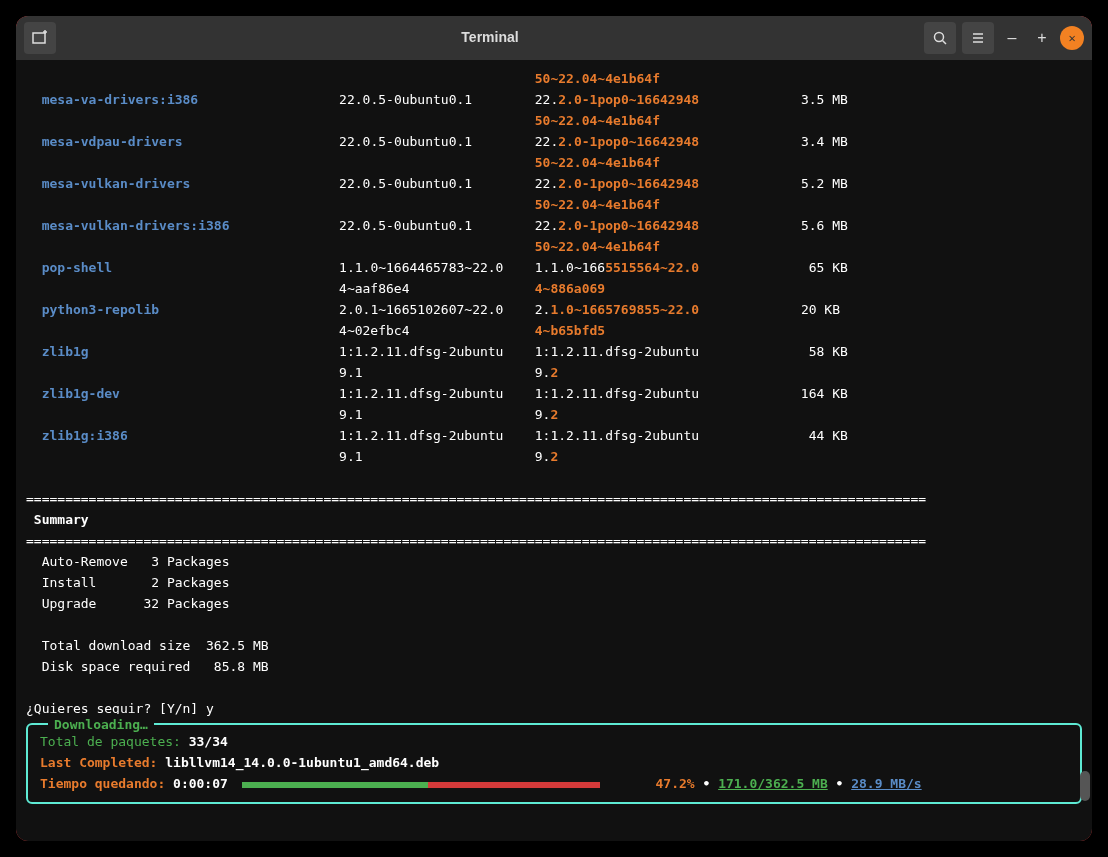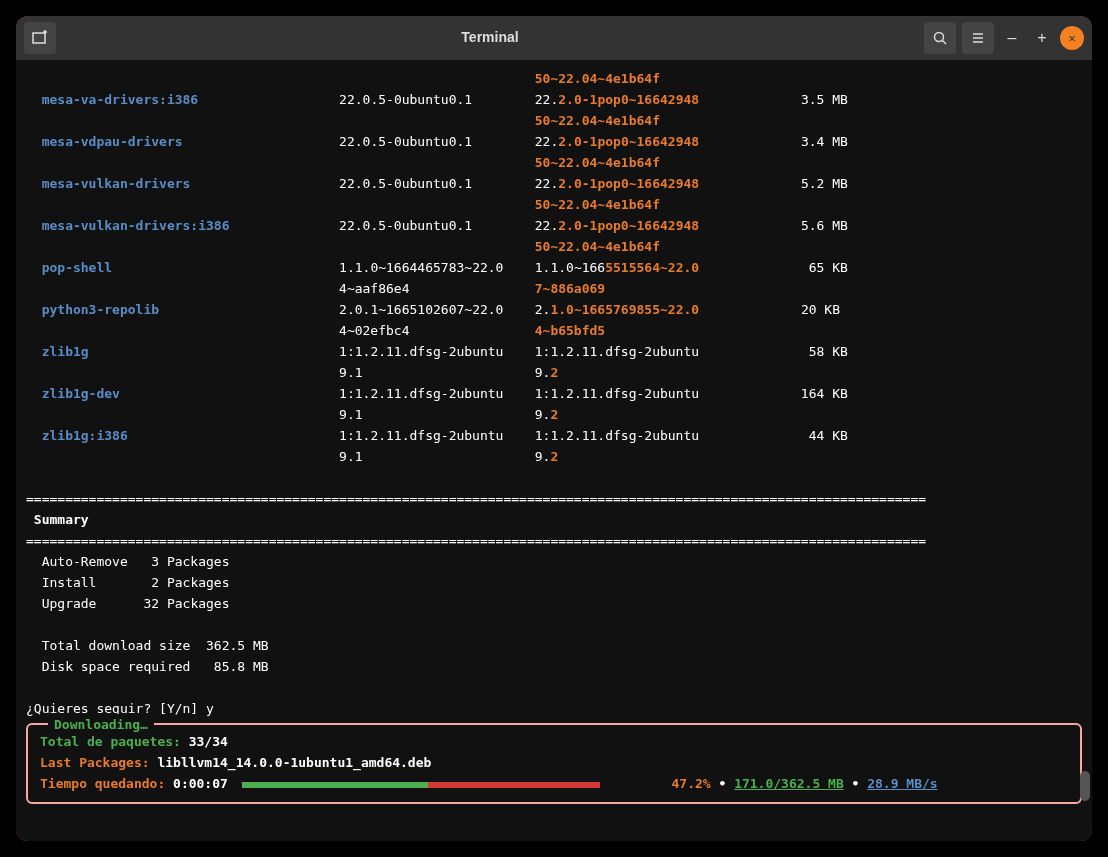--- a/index.html
+++ b/index.html
@@ -78,44 +78,44 @@
   font-size: 13px;
   line-height: 21px;
   overflow: hidden;
   position: relative;
 }
 .pkg { color: #5a8cc7; font-weight: bold; }
 .diff { color: #e87b2d; font-weight: bold; }
 .plain { color: #fff; }
 .hdr { color: #fff; font-weight: bold; text-align: right; }
 .downloading-box {
-  border: 2px solid #fca5a5;
+  border: 2px solid #5eead4;
   border-radius: 6px;
   position: relative;
   margin-top: 4px;
   padding: 6px 12px 8px 12px;
 }
 .downloading-title {
   position: absolute;
   top: -11px;
   left: 20px;
   background: #111;
   color: #4caf50;
   font-weight: bold;
   padding: 0 6px;
 }
-.key-green { color: #4caf50; font-weight: bold; margin-top: 16px; }
+.key-green { color: #4caf50; font-weight: normal; margin-top: 16px; }
 .key-orange { color: #e87b2d; font-weight: bold; }
 .val-white { color: #fff; font-weight: bold; }
 .bar { display: inline-flex; align-items: center; vertical-align: middle; height: 6px; margin: 0 6px; }
 .bar-seg { height: 6px; display: inline-block; }
 .seg-green { background: #4caf50; }
 .seg-red { background: #d43a3a; }
 .seg-blank { background: transparent; }
-.pct-orange { color: #e87b2d; font-weight: bold; margin-left: 16px; }
+.pct-orange { color: #e87b2d; font-weight: bold; }
 .mb-green { color: #4caf50; font-weight: bold; text-decoration: underline; }
 .rate-blue { color: #5a8cc7; font-weight: bold; text-decoration: underline; }
 .bullet { color: #fff; font-weight: bold; }
 .scrollbar {
   position: absolute;
   right: 2px;
   bottom: 40px;
   width: 10px;
   height: 30px;
   background: #555;
@@ -159,21 +159,21 @@
   <div class="terminal-body"><span class="plain">                                                                 </span><span class="diff">50~22.04~4e1b64f</span>
   <span class="pkg">mesa-va-drivers:i386</span><span class="plain">                  </span><span class="plain">22.0.5-0ubuntu0.1</span><span class="plain">        </span><span class="plain">22.</span><span class="diff">2.0-1pop0~16642948</span><span class="plain">             </span><span class="plain">3.5 MB</span>
                                                                  <span class="diff">50~22.04~4e1b64f</span>
   <span class="pkg">mesa-vdpau-drivers</span><span class="plain">                    </span><span class="plain">22.0.5-0ubuntu0.1</span><span class="plain">        </span><span class="plain">22.</span><span class="diff">2.0-1pop0~16642948</span><span class="plain">             </span><span class="plain">3.4 MB</span>
                                                                  <span class="diff">50~22.04~4e1b64f</span>
   <span class="pkg">mesa-vulkan-drivers</span><span class="plain">                   </span><span class="plain">22.0.5-0ubuntu0.1</span><span class="plain">        </span><span class="plain">22.</span><span class="diff">2.0-1pop0~16642948</span><span class="plain">             </span><span class="plain">5.2 MB</span>
                                                                  <span class="diff">50~22.04~4e1b64f</span>
   <span class="pkg">mesa-vulkan-drivers:i386</span><span class="plain">              </span><span class="plain">22.0.5-0ubuntu0.1</span><span class="plain">        </span><span class="plain">22.</span><span class="diff">2.0-1pop0~16642948</span><span class="plain">             </span><span class="plain">5.6 MB</span>
                                                                  <span class="diff">50~22.04~4e1b64f</span>
   <span class="pkg">pop-shell</span><span class="plain">                             1.1.0~1664465783~22.0    </span><span class="plain">1.1.0~166</span><span class="diff">5515564~22.0</span><span class="plain">              </span><span class="plain">65 KB</span>
-                                        4~aaf86e4                <span class="diff">7~886a069</span>
+                                        4~aaf86e4                <span class="diff">4~886a069</span>
   <span class="pkg">python3-repolib</span><span class="plain">                       2.0.1~1665102607~22.0    </span><span class="plain">2.</span><span class="diff">1.0~1665769855~22.0</span><span class="plain">             </span><span class="plain">20 KB</span>
                                         4~02efbc4                <span class="diff">4~b65bfd5</span>
   <span class="pkg">zlib1g</span><span class="plain">                                1:1.2.11.dfsg-2ubuntu    1:1.2.11.dfsg-2ubuntu              </span><span class="plain">58 KB</span>
                                         9.1                      9.<span class="diff">2</span>
   <span class="pkg">zlib1g-dev</span><span class="plain">                            1:1.2.11.dfsg-2ubuntu    1:1.2.11.dfsg-2ubuntu             </span><span class="plain">164 KB</span>
                                         9.1                      9.<span class="diff">2</span>
   <span class="pkg">zlib1g:i386</span><span class="plain">                           1:1.2.11.dfsg-2ubuntu    1:1.2.11.dfsg-2ubuntu              </span><span class="plain">44 KB</span>
                                         9.1                      9.<span class="diff">2</span>
 
 <span class="plain">===================================================================================================================</span>
@@ -183,16 +183,16 @@
   <span class="plain">Install</span>       <span class="plain">2 Packages</span>
   <span class="plain">Upgrade</span>      <span class="plain">32 Packages</span>
 
   <span class="plain">Total download size</span>  <span class="plain">362.5 MB</span>
   <span class="plain">Disk space required</span>   <span class="plain">85.8 MB</span>
 
 <span class="plain">¿Quieres seguir? [Y/n] y</span>
 <div class="downloading-box" style="white-space:normal;">
         <span class="downloading-title">Downloading…</span>
         <div style="white-space:pre;"><span class="key-green">Total de paquetes:</span> <span class="val-white">33/34</span>
-<span class="key-orange">Last Packages:</span> <span class="val-white">libllvm14_14.0.0-1ubuntu1_amd64.deb</span>
+<span class="key-orange">Last Completed:</span> <span class="val-white">libllvm14_14.0.0-1ubuntu1_amd64.deb</span>
 <span class="key-orange">Tiempo quedando:</span> <span class="val-white">0:00:07</span> <span class="bar"><span class="bar-seg seg-green" style="width: 186px;"></span><span class="bar-seg seg-red" style="width: 172px;"></span><span class="bar-seg seg-blank" style="width: 42px;"></span></span> <span class="pct-orange">47.2%</span> <span class="bullet">•</span> <span class="mb-green">171.0/362.5 MB</span> <span class="bullet">•</span> <span class="rate-blue">28.9 MB/s</span></div>
       </div><div class="scrollbar"></div></div>
 </div>
 
 </body></html>

